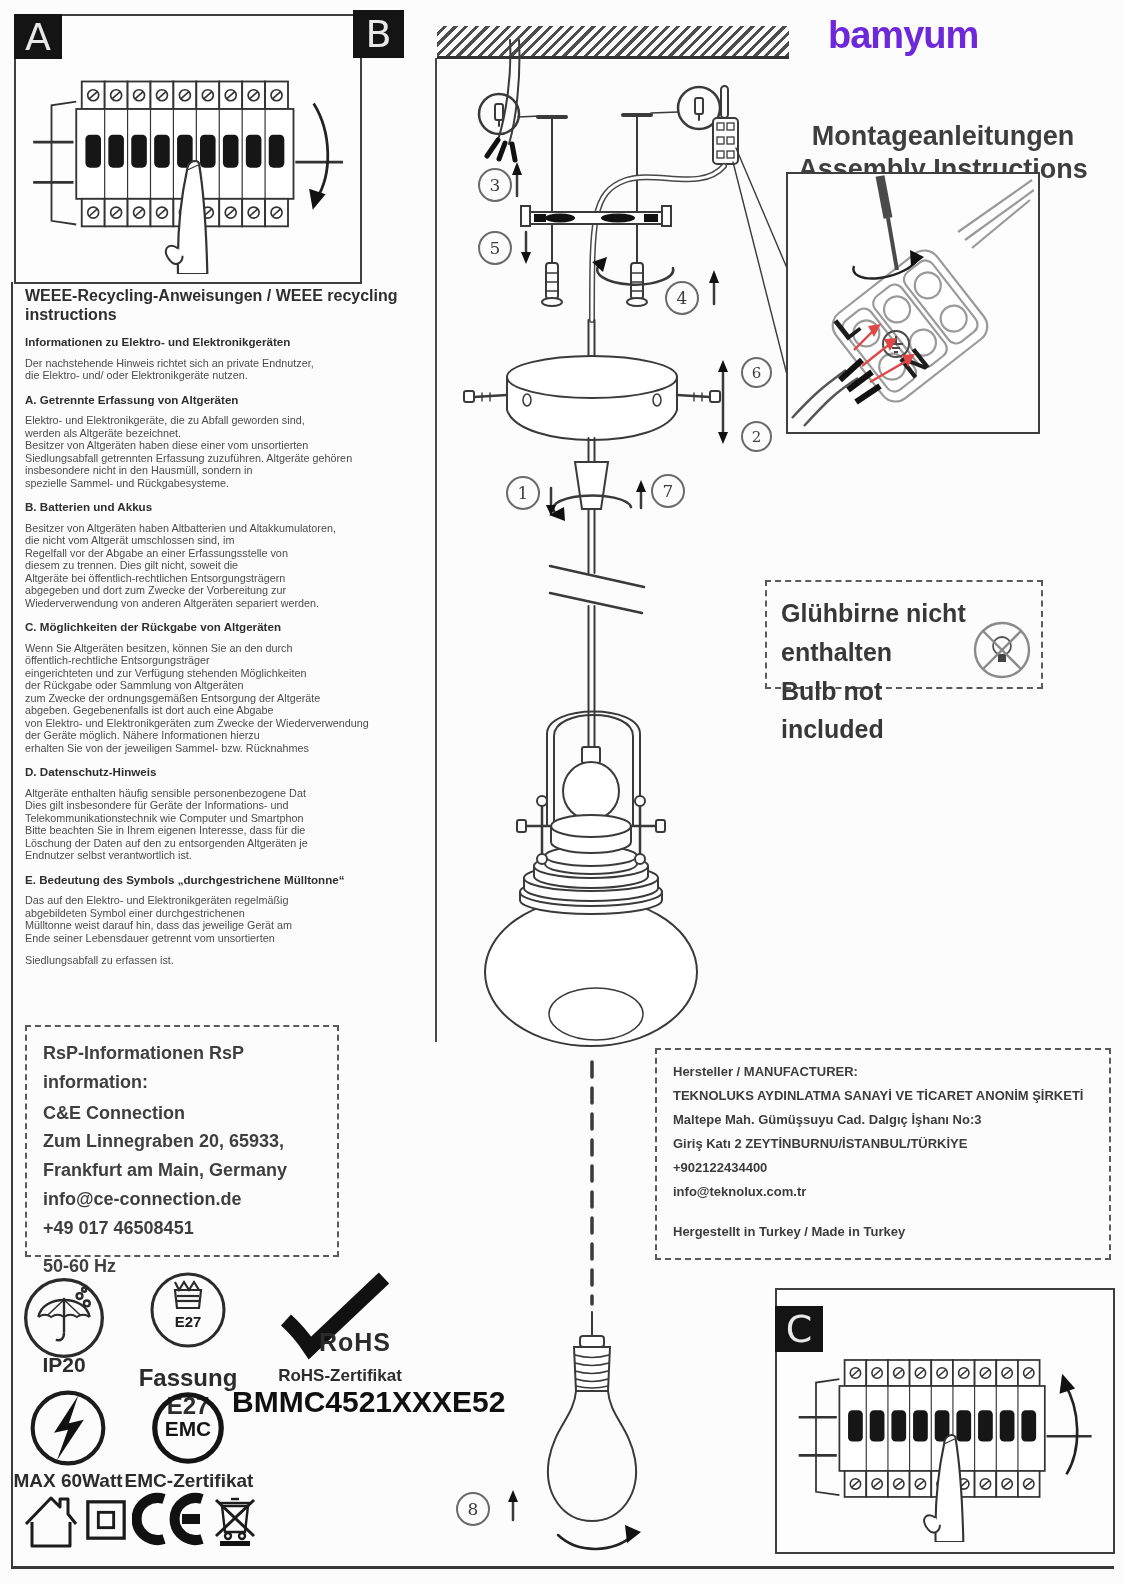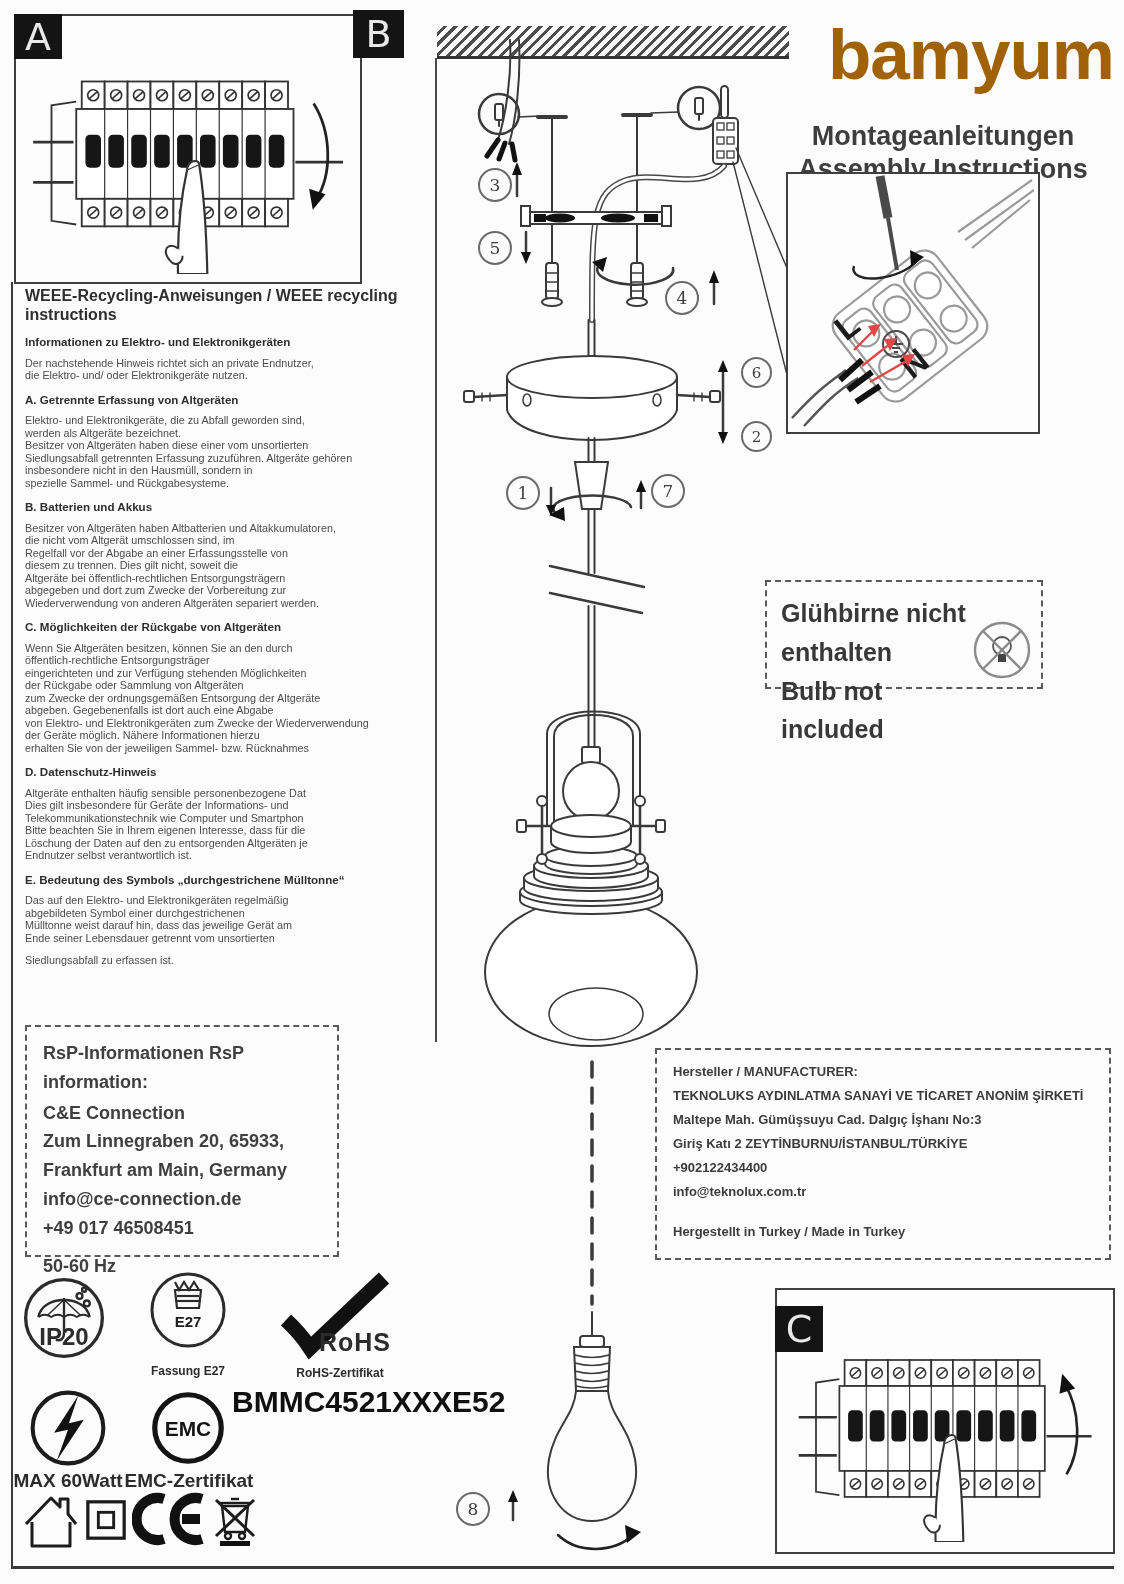--- a/index.html
+++ b/index.html
@@ -2,21 +2,21 @@
 <html><head>
 <meta charset="utf-8">
 <style>
   html,body{margin:0;padding:0;background:#dedede;}
   #page{position:relative;width:1124px;height:1584px;background:#fcfcfc;
         font-family:"Liberation Sans",sans-serif;color:#333;overflow:hidden;}
   .abs{position:absolute;}
   .box-label{background:#141414;color:#e8e8e8;display:flex;align-items:center;justify-content:center;
              font-size:38px;font-weight:400;font-family:"DejaVu Sans",sans-serif;}
   
-  .brand{font-size:71px;font-weight:700;letter-spacing:-1px;color:#a16207;text-align:left;}
+  .brand{font-size:38px;font-weight:700;letter-spacing:-1px;color:#6d28d9;text-align:left;}
   .doc-title{font-size:27px;font-weight:600;color:#3e3e3e;text-align:center;line-height:1.22;margin-top:32px;}
   
   .weee{width:408px;font-size:10.8px;line-height:1.16;color:#4c4c4c;}
   .weee h1{font-size:16px;font-weight:700;color:#2e2e2e;margin:0 0 11px 0;}
   .weee h2{font-size:11.6px;font-weight:700;color:#2e2e2e;margin:11px 0 8px 0;}
   .weee p{margin:0;white-space:pre-line;}
   .weee .foot{margin-top:10px;}
   
   .dash{border:2.5px dashed #5a5a5a;background:transparent;}
   .rsp{padding:12px 16px;font-size:18px;font-weight:600;color:#3f3f3f;line-height:1.6;}
@@ -395,39 +395,39 @@
       <path d="M18,45 Q25,40 32,45 Q39,40 46,45 Q53,40 60,45 Q67,40 74,45" stroke-width="2"></path>
       <line x1="46" y1="24" x2="46" y2="62"></line>
       <path d="M46,62 Q46,72 37,70"></path>
       <line x1="46" y1="26" x2="28" y2="43" stroke-width="1.6"></line>
       <line x1="46" y1="26" x2="64" y2="43" stroke-width="1.6"></line>
       <circle cx="63" cy="22" r="3.2"></circle>
         <circle cx="71" cy="30" r="3.2"></circle>
         <circle cx="68" cy="15" r="2.2"></circle>
     </g>
   </svg>
-  <div class="abs certlab" style="left:16px;top:1323px;width:96px;font-size:24px;">IP20</div>
+  <div class="abs certlab" style="left:16px;top:1353px;width:96px;font-size:21px;">IP20</div>
 
   <svg class="abs" style="left:148px;top:1270px" width="80" height="80" viewBox="0 0 80 80">
     <circle cx="40" cy="40" r="36" fill="none" stroke="#2b2b2b" stroke-width="3"></circle>
     <g stroke="#2b2b2b" stroke-width="2.2" fill="none">
       <path d="M27,12 L31,20 L36,12 L41,20 L46,12 L51,20"></path>
       <path d="M27,20 L53,20 L51,38 L29,38 Z"></path>
       <line x1="29" y1="26" x2="51" y2="26"></line>
         <line x1="29" y1="31" x2="51" y2="31"></line>
     </g>
     <text x="40" y="57" text-anchor="middle" font-size="15" font-weight="bold" fill="#1c1c1c">E27</text>
   </svg>
-  <div class="abs certlab" style="left:120px;top:1364px;width:136px;font-size:12px;">Fassung E27</div>
+  <div class="abs certlab" style="left:120px;top:1364px;width:136px;font-size:24px;">Fassung E27</div>
 
   <svg class="abs" style="left:278px;top:1272px" width="120" height="90" viewBox="0 0 120 90">
     <path d="M8,48 C18,57 26,67 32,76 L106,6" fill="none" stroke="#111" stroke-width="15"></path>
   </svg>
   <div class="abs certlab" style="left:300px;top:1328px;width:110px;font-size:25px;letter-spacing:1px;">RoHS</div>
-  <div class="abs certlab" style="left:265px;top:1366px;width:150px;font-size:12px;">RoHS-Zertifikat</div>
+  <div class="abs certlab" style="left:265px;top:1366px;width:150px;font-size:17px;">RoHS-Zertifikat</div>
 
   <svg class="abs" style="left:28px;top:1388px" width="80" height="80" viewBox="0 0 86 86">
     <circle cx="43" cy="43" r="38" fill="none" stroke="#1c1c1c" stroke-width="4.4"></circle>
     <polygon points="54,8 28,48 43,45 31,78 60,34 44,38" fill="#111"></polygon>
   </svg>
   <div class="abs certlab" style="left:6px;top:1470px;width:124px;font-size:19px;">MAX 60Watt</div>
 
   <svg class="abs" style="left:150px;top:1390px" width="76" height="76" viewBox="0 0 80 80">
     <circle cx="40" cy="40" r="35" fill="none" stroke="#141414" stroke-width="5.5"></circle>
     <text x="40" y="48" text-anchor="middle" font-size="22" font-weight="bold" fill="#141414">EMC</text>

